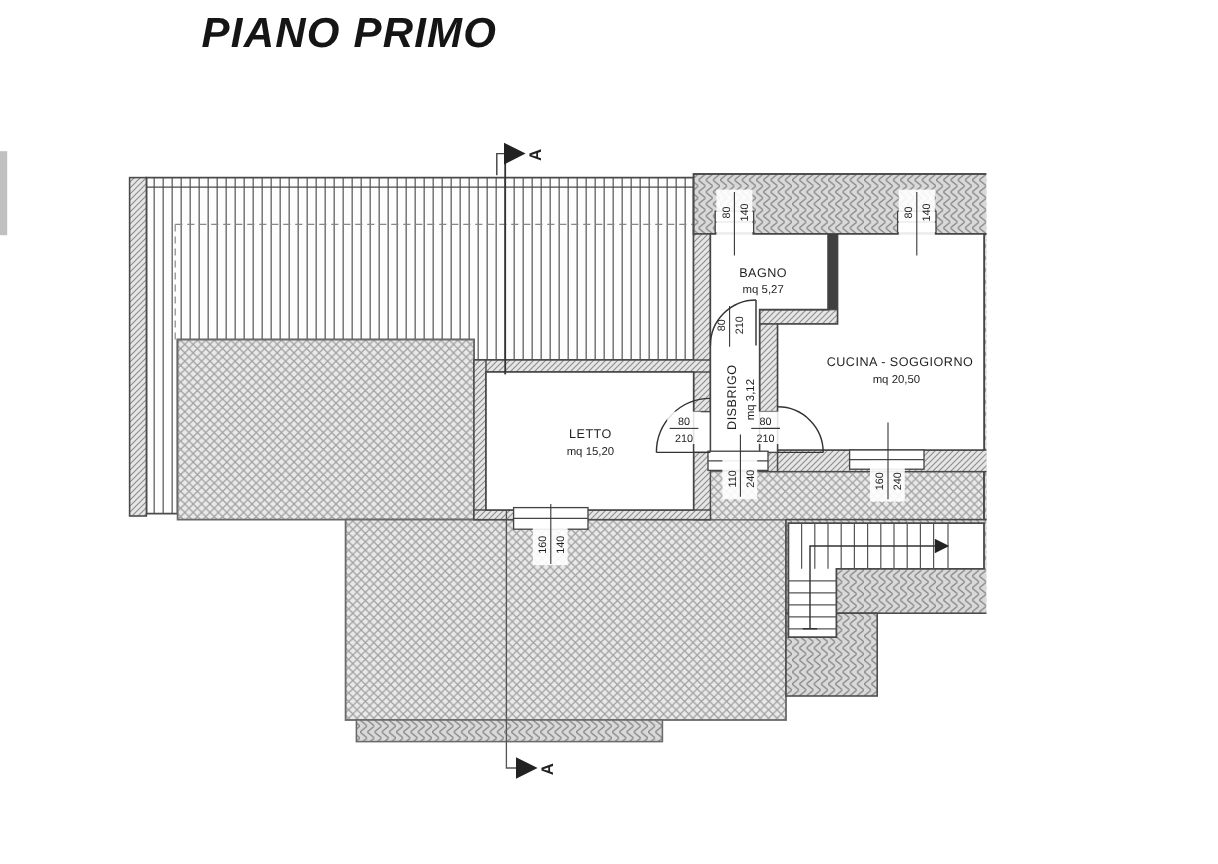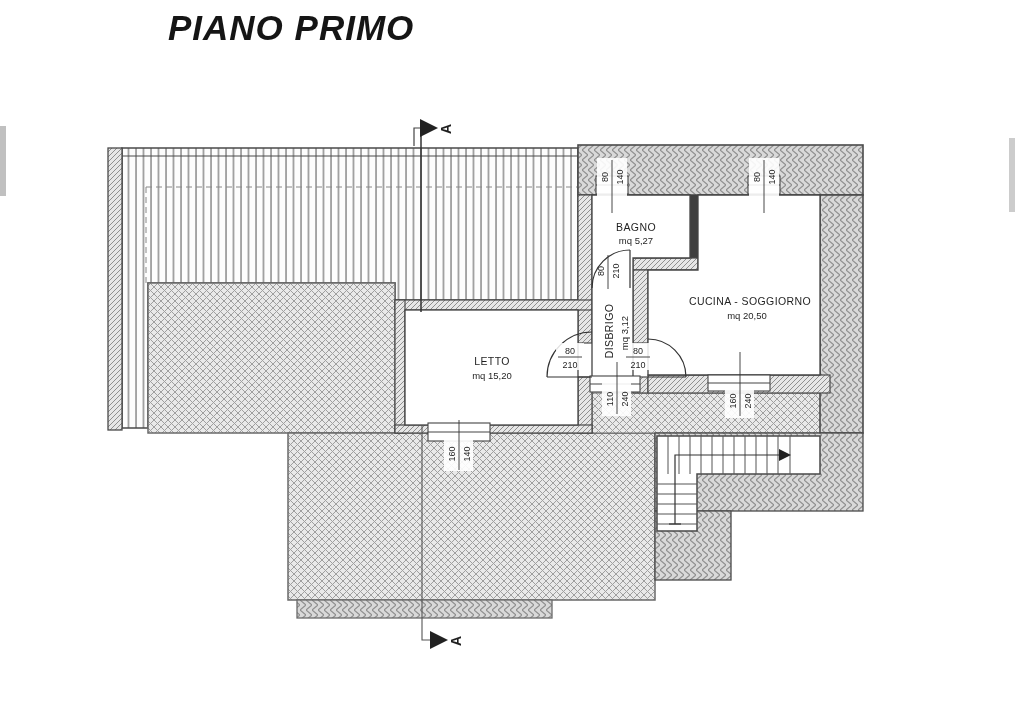--- a/index.html
+++ b/index.html
@@ -1,16 +1,16 @@
 <!DOCTYPE html>
 <html><head>
 <meta charset="utf-8">
 <style>
   html,body{margin:0;padding:0;background:#ffffff;}
-  #stage{position:relative;width:1015px;height:720px;background:#ffffff;overflow:hidden;
+  #stage{position:relative;width:822px;height:720px;background:#ffffff;overflow:hidden;
          font-family:"Liberation Sans",sans-serif;}
   #plan-title{position:absolute;left:168px;top:8px;font-size:35px;font-weight:700;
               font-style:italic;letter-spacing:1px;color:#151515;white-space:nowrap;}
   svg{position:absolute;left:0;top:0;}
   svg text{font-family:"Liberation Sans",sans-serif;fill:#1f1f1f;}
   .room-label{font-size:10.5px;letter-spacing:.4px;}
   .area-label{font-size:9.5px;}
   .dim{font-size:9px;}
   .sec{font-size:14px;font-weight:bold;}
 </style>

